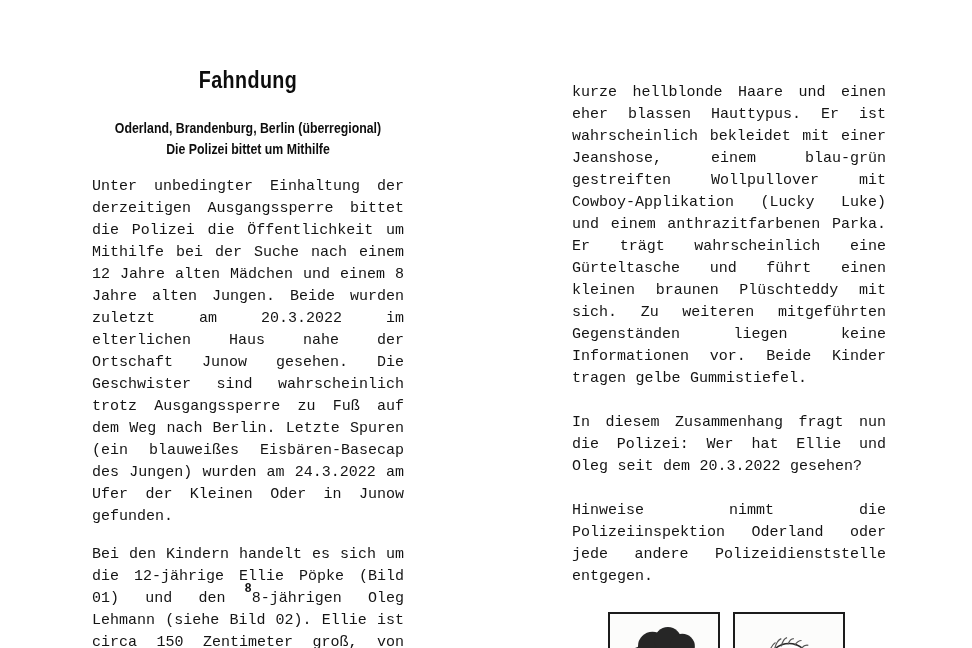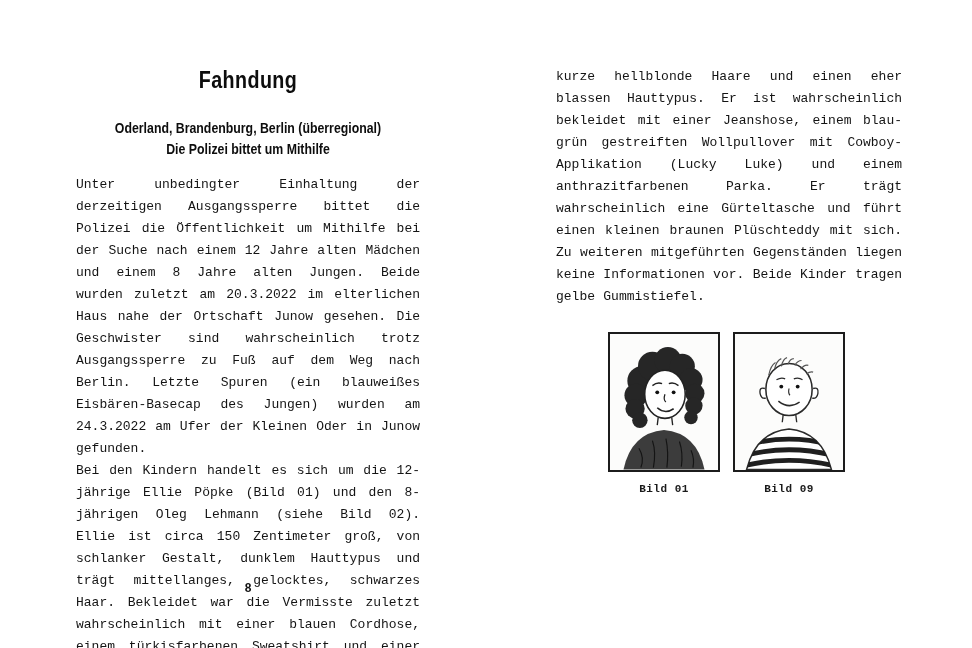--- a/index.html
+++ b/index.html
@@ -41,25 +41,25 @@
     font-family: "Liberation Sans", "DejaVu Sans", sans-serif;
     font-weight: 700;
     font-size: 14px;
     line-height: 21px;
     color: #0d0d0d;
     transform: scaleX(0.88);
     transform-origin: 50% 50%;
     margin: 0 0 14px 0;
   }
   .body-text {
-    font-size: 13px;
+    font-size: 15px;
     line-height: 22px;
     text-align: justify;
     color: #141414;
-    margin: 0;
+    margin: 16px;
     word-spacing: 0.5px;
   }
   .body-text b { font-weight: 400; }
   .page-number {
     position: absolute;
     left: 76px;
     top: 582px;
     width: 344px;
     text-align: center;
     font-size: 12px;
@@ -119,21 +119,23 @@
     <p class="body-text"><span>Bei den Kindern handelt es sich um die 12-jährige </span><b>Ellie Pöpke</b><span> (Bild 01) und den 8-jährigen </span><b>Oleg Lehmann</b><span> (siehe Bild 02). Ellie ist circa 150 Zentimeter groß, von schlanker Gestalt, dunklem Hauttypus und trägt mittellanges, gelocktes, schwarzes Haar. Bekleidet war die Vermisste zuletzt wahrscheinlich mit einer blauen Cordhose, einem türkisfarbenen Sweatshirt und einer gelben Regenjacke sowie einem rot gepunkteten Halstuch. Oleg ist etwa 130 Zentimeter groß, ebenfalls von schlanker Gestalt, hat</span></p>
 
   </div>
 
   <div class="page-number">8</div>
 
   <div class="col-right">
 
     <p class="body-text"><span>kurze hellblonde Haare und einen eher blassen Hauttypus. Er ist wahrscheinlich bekleidet mit einer Jeanshose, einem blau-grün gestreiften Wollpullover mit Cowboy-Applikation (Lucky Luke) und einem anthrazitfarbenen Parka. Er trägt wahrscheinlich eine Gürteltasche und führt einen kleinen braunen Plüschteddy mit sich. Zu weiteren mitgeführten Gegenständen liegen keine Informationen vor. Beide Kinder tragen gelbe Gummistiefel.</span></p>
 
-
+    <p class="body-text"><span>In diesem Zusammenhang fragt nun die Polizei: Wer hat Ellie und Oleg seit dem 20.3.2022 gesehen?</span></p>
+
+    <p class="body-text"><span>Hinweise nimmt die Polizeiinspektion Oderland oder jede andere Polizeidienststelle entgegen.</span></p>
 
     <div class="photos">
 
       <figure>
         <div class="photo-frame">
 
           <svg viewBox="0 0 112 140">
             <g fill="#262626">
               <circle cx="33" cy="48" r="15"></circle>
               <circle cx="44" cy="33" r="15"></circle>

